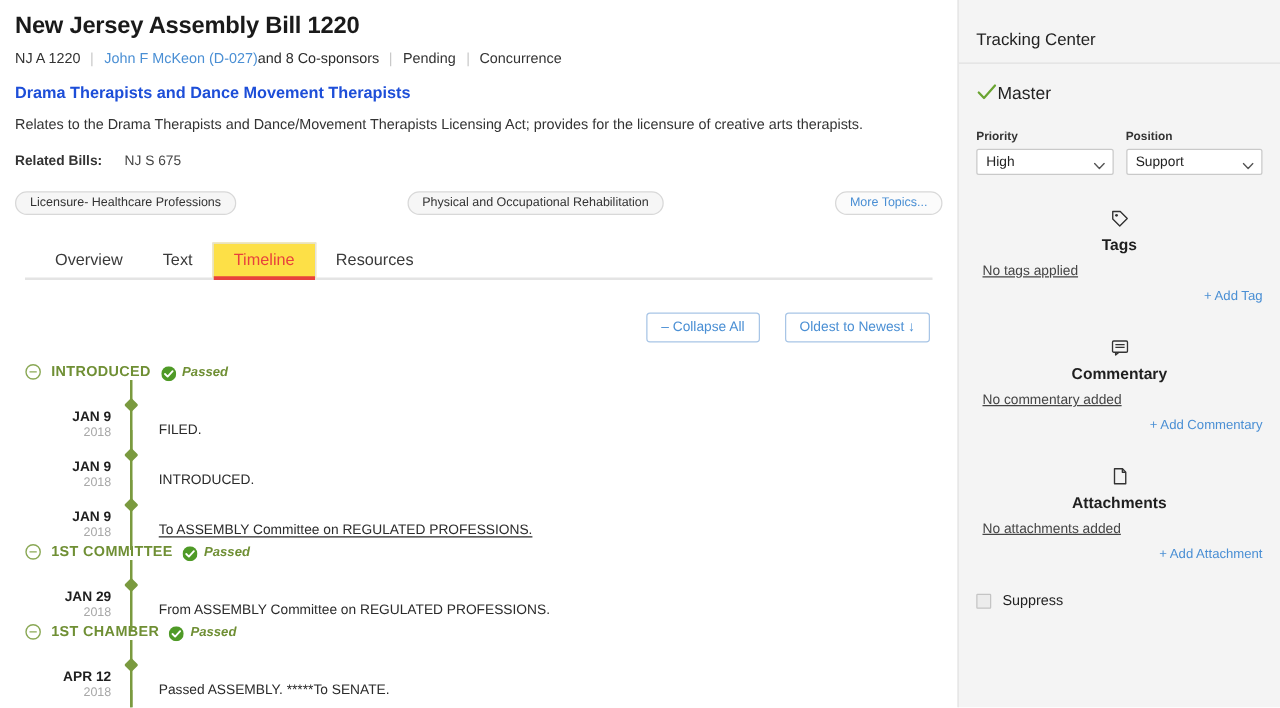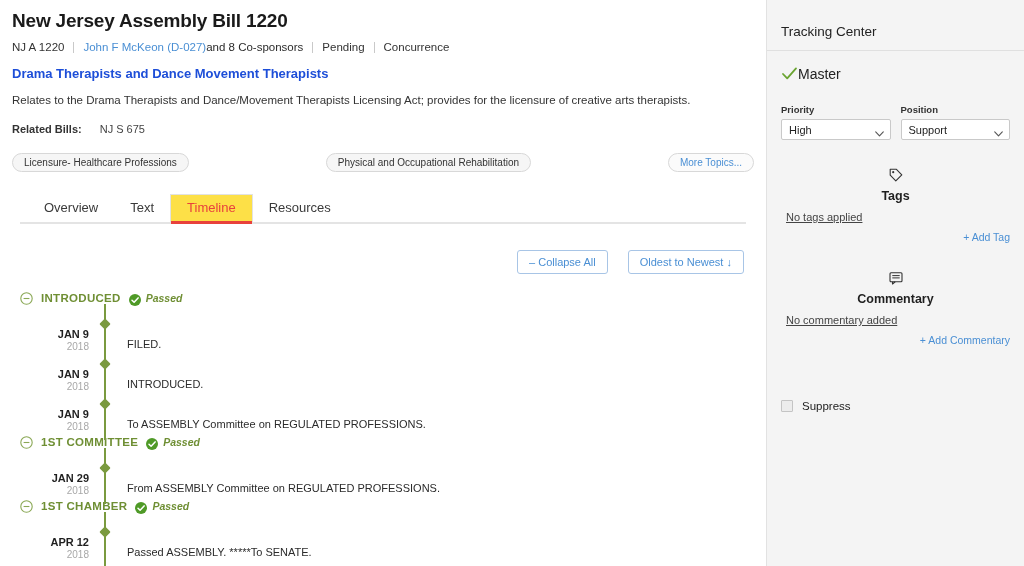--- a/index.html
+++ b/index.html
@@ -118,21 +118,21 @@
   }
   .tl-dot {
     position: absolute; left: 3px; top: 8px;
     width: 8px; height: 8px; background: #7a9a3f; border-radius: 1px;
     transform: rotate(45deg);
   }
   .tl-text {
     font-size: 11px; color: #2b2b2b; padding: 5px 0 0 15px; line-height: 1.3;
   }
   .tl-text.link {
-    text-underline-offset: 2px; cursor: pointer;
+    text-decoration: underline; text-underline-offset: 2px; cursor: pointer;
     color: #2b2b2b;
   }
 
   
   .sidebar {
     width: 258px; flex: 0 0 258px; height: 566px;
     background: #f4f4f4; border-left: 1px solid #e2e2e2;
     padding: 0; overflow: hidden;
   }
   .sb-header {
@@ -412,20 +412,33 @@
               </svg>
           </span>
           <span class="sb-sec-title">Commentary</span>
         </div>
         <div class="sb-empty">No commentary added</div>
         <div class="sb-action">+ Add Commentary</div>
       </div>
 
       <div class="sb-gap"></div>
 
+      <div class="sb-section">
+        <div class="sb-sec-head">
+          <span class="sb-sec-icon">
+            <svg viewBox="0 0 14 14" width="14" height="14">
+                <path d="M2.6 1 L9 1 L11.6 3.7 L11.6 13 L2.6 13 Z" fill="none" stroke="#333" stroke-width="1.1" stroke-linejoin="round"></path>
+                <path d="M8.9 1 L8.9 3.8 L11.6 3.8" fill="none" stroke="#333" stroke-width="1.1" stroke-linejoin="round"></path>
+              </svg>
+          </span>
+          <span class="sb-sec-title">Attachments</span>
+        </div>
+        <div class="sb-empty">No attachments added</div>
+        <div class="sb-action">+ Add Attachment</div>
+      </div>
 
       <div class="sb-suppress">
         <span class="cb"></span>
         <span class="sup-label">Suppress</span>
       </div>
 
     </div>
   </div>
 </div>
 

